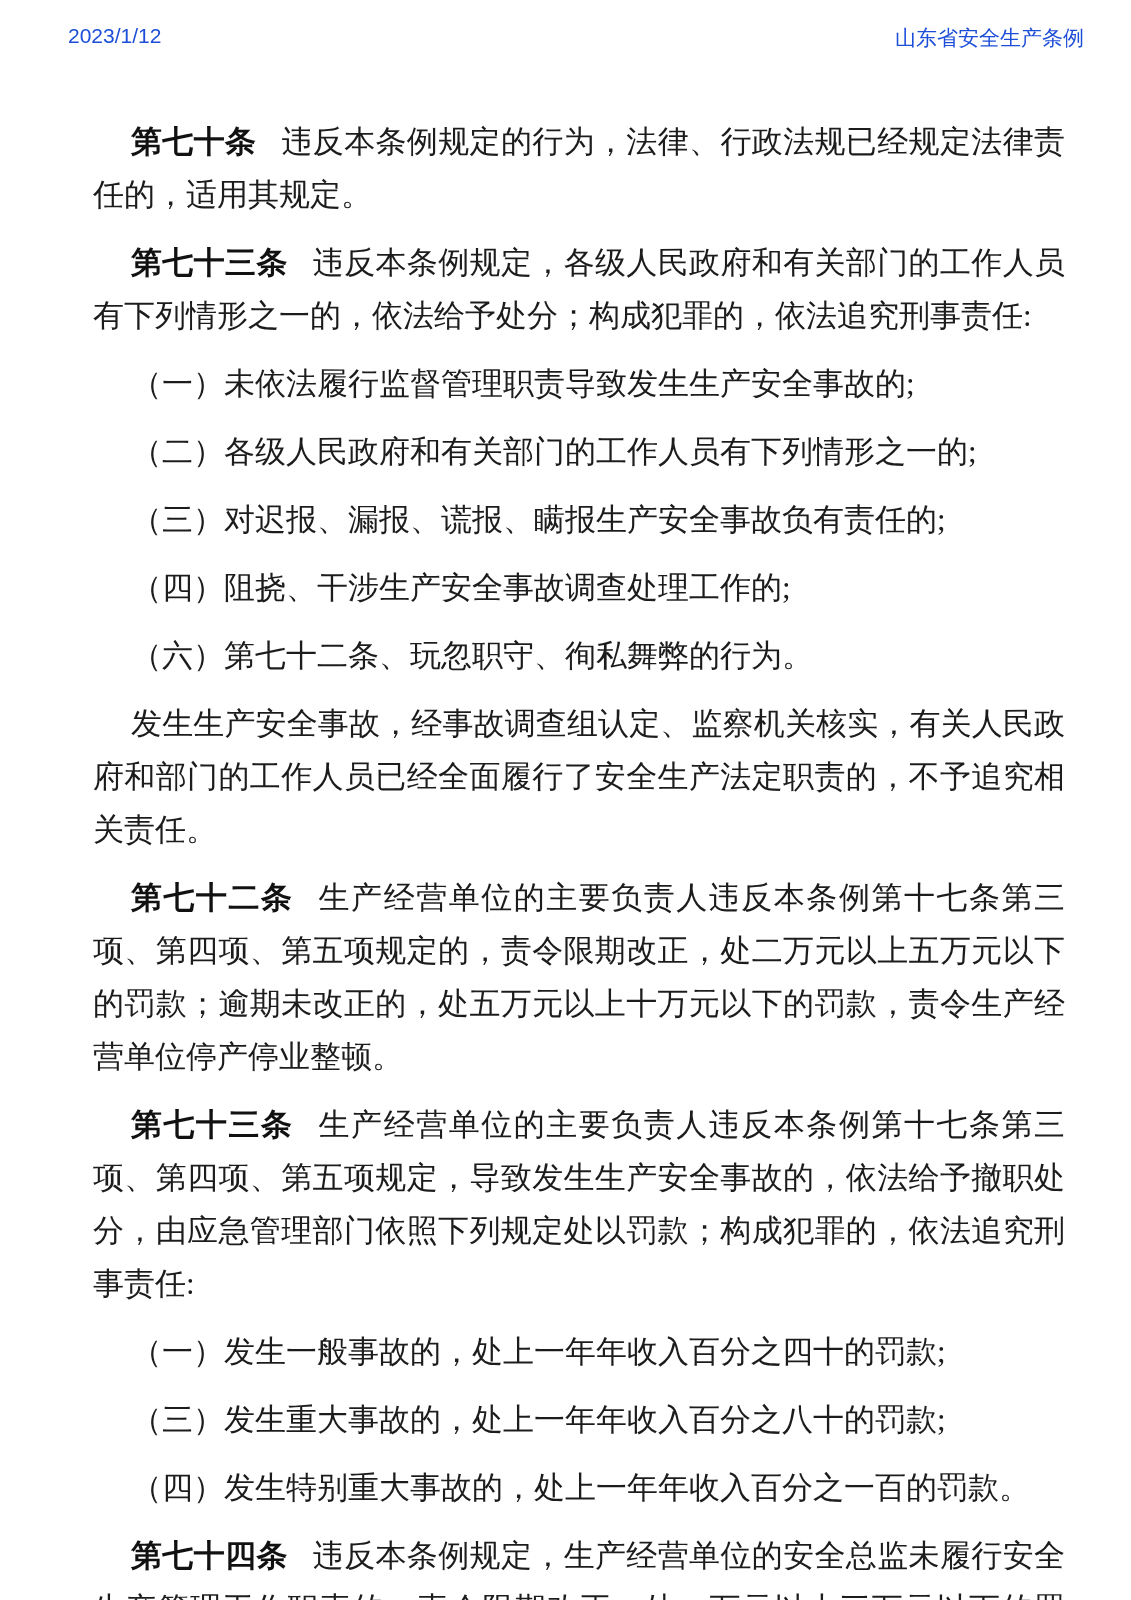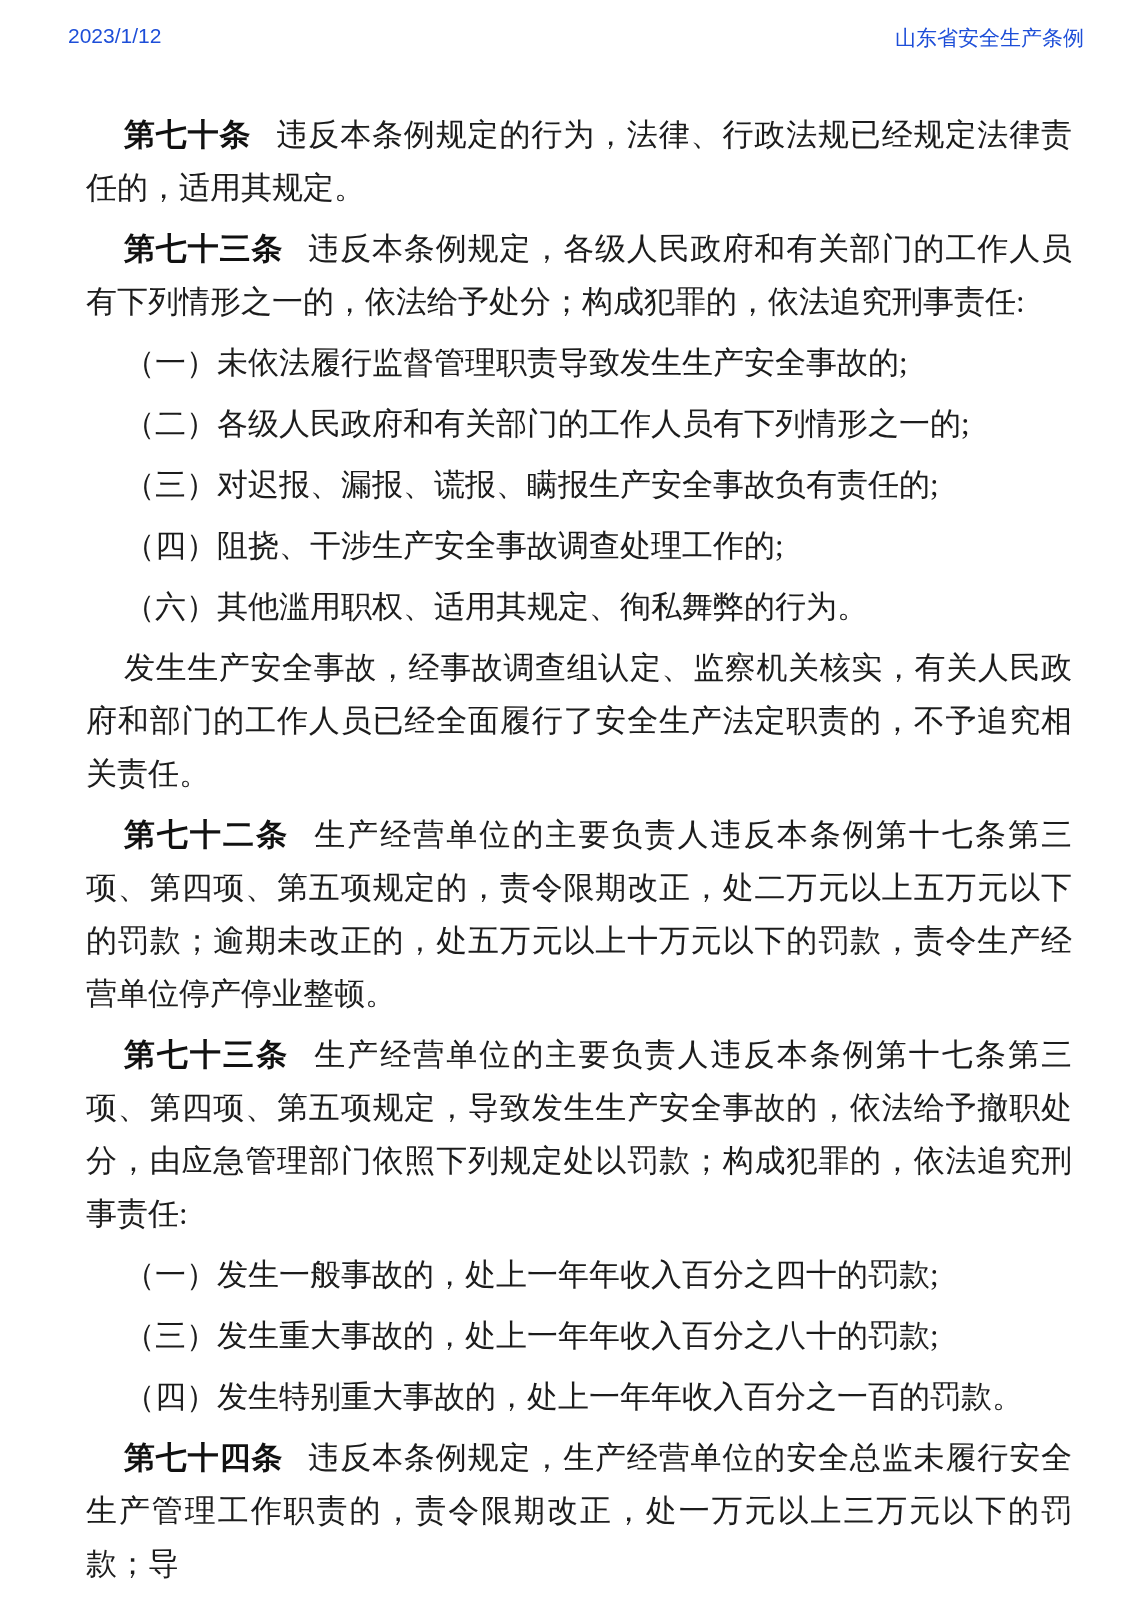--- a/index.html
+++ b/index.html
@@ -43,21 +43,21 @@
     position: absolute;
     top: 100px;
     left: 78px;
     width: 1002px;
     font-size: 31px;
     line-height: 53px;
     text-align: justify;
     color: #1c1c1c;
   }
   .para {
-    margin: 8px;
+    margin: 15px;
     padding: 0;
     text-indent: 38px;
   }
   .article-num {
     font-family: "Liberation Sans", "DejaVu Sans", sans-serif;
     font-weight: 700;
     margin-right: 25px;
     color: #111111;
   }
   .page-footer {
@@ -91,21 +91,21 @@
     <span class="header-title">山东省安全生产条例</span>
   </div>
 
   <div class="doc-body">
       <p class="para"><span class="article-num">第七十条</span><span>违反本条例规定的行为，法律、行政法规已经规定法律责任的，适用其规定。</span></p>
       <p class="para"><span class="article-num">第七十三条</span><span>违反本条例规定，各级人民政府和有关部门的工作人员有下列情形之一的，依法给予处分；构成犯罪的，依法追究刑事责任:</span></p>
       <p class="para"><span>（一）未依法履行监督管理职责导致发生生产安全事故的;</span></p>
       <p class="para"><span>（二）各级人民政府和有关部门的工作人员有下列情形之一的;</span></p>
       <p class="para"><span>（三）对迟报、漏报、谎报、瞒报生产安全事故负有责任的;</span></p>
       <p class="para"><span>（四）阻挠、干涉生产安全事故调查处理工作的;</span></p>
-      <p class="para"><span>（六）其他滥用职权、适用其规定、徇私舞弊的行为。</span></p>
+      <p class="para"><span>（六）第七十二条、玩忽职守、徇私舞弊的行为。</span></p>
       <p class="para"><span>发生生产安全事故，经事故调查组认定、监察机关核实，有关人民政府和部门的工作人员已经全面履行了安全生产法定职责的，不予追究相关责任。</span></p>
       <p class="para"><span class="article-num">第七十二条</span><span>生产经营单位的主要负责人违反本条例第十七条第三项、第四项、第五项规定的，责令限期改正，处二万元以上五万元以下的罚款；逾期未改正的，处五万元以上十万元以下的罚款，责令生产经营单位停产停业整顿。</span></p>
       <p class="para"><span class="article-num">第七十三条</span><span>生产经营单位的主要负责人违反本条例第十七条第三项、第四项、第五项规定，导致发生生产安全事故的，依法给予撤职处分，由应急管理部门依照下列规定处以罚款；构成犯罪的，依法追究刑事责任:</span></p>
       <p class="para"><span>（一）发生一般事故的，处上一年年收入百分之四十的罚款;</span></p>
       <p class="para"><span>（三）发生重大事故的，处上一年年收入百分之八十的罚款;</span></p>
       <p class="para"><span>（四）发生特别重大事故的，处上一年年收入百分之一百的罚款。</span></p>
       <p class="para"><span class="article-num">第七十四条</span><span>违反本条例规定，生产经营单位的安全总监未履行安全生产管理工作职责的，责令限期改正，处一万元以上三万元以下的罚款；导</span></p>
     </div>
 
 

